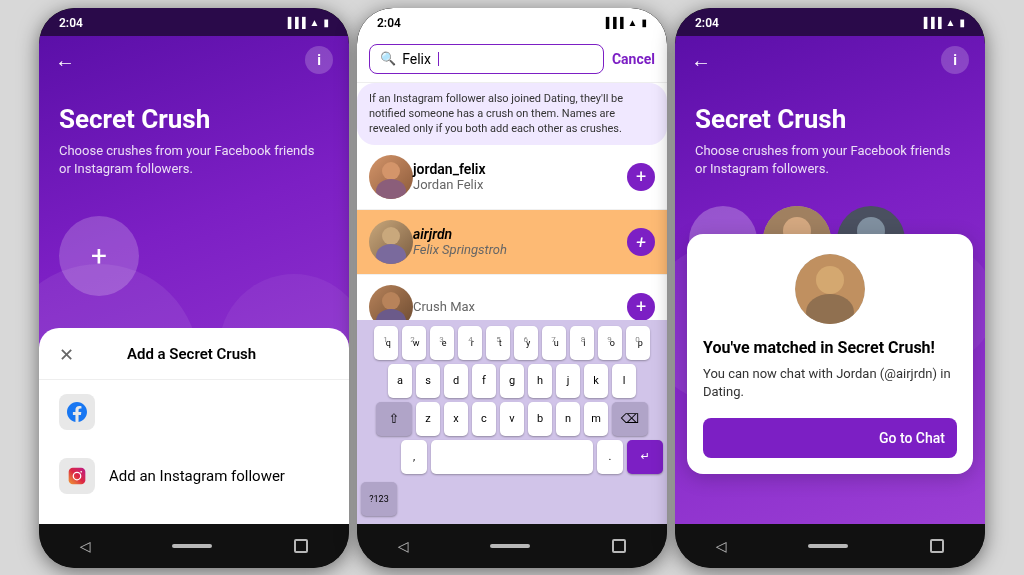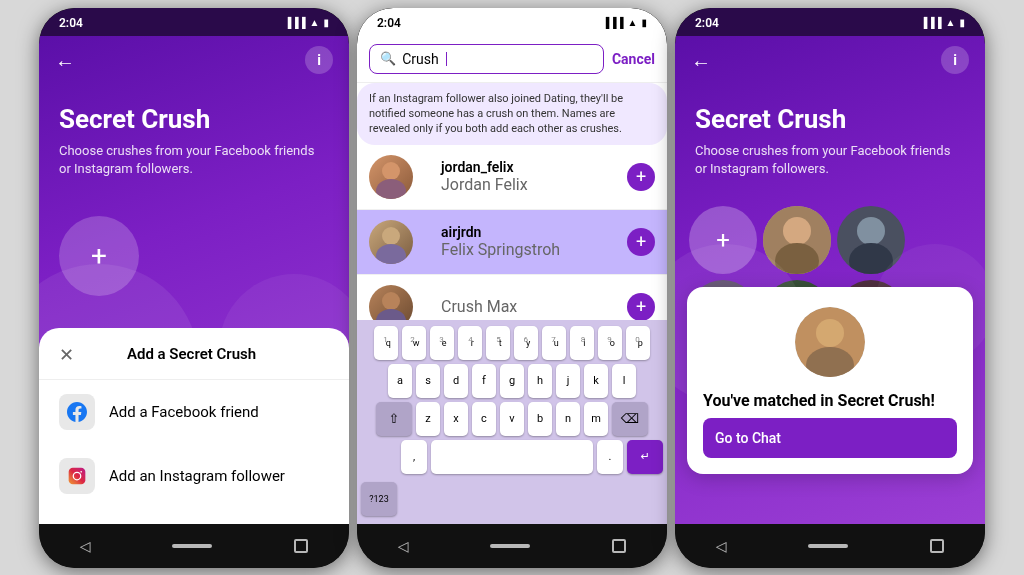--- a/index.html
+++ b/index.html
@@ -276,38 +276,38 @@
     }
 
     .search-results {
       flex: 1;
       overflow-y: auto;
     }
     .search-result-item {
       display: flex;
       align-items: center;
       padding: 10px 12px;
-      gap: 28px;
+      gap: 0;
       border-bottom: 1px solid #f0f0f0;
     }
     .result-avatar {
       width: 44px;
       height: 44px;
       border-radius: 50%;
       background: #ccc;
       overflow: hidden;
       flex-shrink: 0;
       display: flex;
       align-items: center;
       justify-content: center;
       font-size: 18px;
     }
     .result-info { flex: 1; }
     .result-username { font-size: 14px; font-weight: 600; color: #000; }
-    .result-fullname { font-size: 16px; color: #666; }
+    .result-fullname { font-size: 13px; color: #666; }
     .add-btn-circle {
       width: 28px;
       height: 28px;
       border-radius: 50%;
       background: #7c1fc4;
       color: #fff;
       display: flex;
       align-items: center;
       justify-content: center;
       font-size: 18px;
@@ -413,21 +413,21 @@
       cursor: pointer;
     }
     .btn-go-to-chat {
       flex: 1;
       padding: 12px;
       border-radius: 8px;
       background: #7c1fc4;
       color: #fff;
       font-size: 14px;
       font-weight: 500;
-      text-align: left;
+      text-align: right;
       cursor: pointer;
     }
 
     
     .av1 { background: linear-gradient(135deg, #d4956a, #8b5a3a); }
     .av2 { background: linear-gradient(135deg, #c9a87c, #7a5c40); }
     .av3 { background: linear-gradient(135deg, #b8835a, #6b4a30); }
     .av4 { background: linear-gradient(135deg, #d4b896, #9a7a60); }
 
     .phone-nav-bottom {
@@ -517,21 +517,20 @@
           <div class="bottom-sheet-header">
             <span class="close-icon-btn">✕</span>
             <span class="bottom-sheet-title">Add a Secret Crush</span>
           </div>
           <div class="bottom-sheet-item">
             <div class="bs-icon">
               <svg width="20" height="20" viewBox="0 0 24 24" fill="#1877f2">
                 <path d="M24 12.073c0-6.627-5.373-12-12-12s-12 5.373-12 12c0 5.99 4.388 10.954 10.125 11.854v-8.385H7.078v-3.47h3.047V9.43c0-3.007 1.792-4.669 4.533-4.669 1.312 0 2.686.235 2.686.235v2.953H15.83c-1.491 0-1.956.925-1.956 1.874v2.25h3.328l-.532 3.47h-2.796v8.385C19.612 23.027 24 18.062 24 12.073z"></path>
               </svg>
             </div>
-            <span class="bs-label">Add a Facebook friend</span>
           </div>
           <div class="bottom-sheet-item">
             <div class="bs-icon">
               <svg width="20" height="20" viewBox="0 0 24 24" fill="none">
                 <defs>
                   <linearGradient id="ig-grad" x1="0" y1="1" x2="1" y2="0">
                     <stop offset="0%" stop-color="#f09433"></stop>
                     <stop offset="25%" stop-color="#e6683c"></stop>
                     <stop offset="50%" stop-color="#dc2743"></stop>
                     <stop offset="75%" stop-color="#cc2366"></stop>
@@ -565,21 +564,21 @@
           <span style="color:#000">▲</span>
           <span style="color:#000">▮</span>
         </div>
       </div>
 
       <div class="app-content" style="display:flex;flex-direction:column;">
 
         <div class="search-bar-row">
           <div class="search-box">
             <span class="search-icon-sm">🔍</span>
-            <span class="search-input-display">Crush</span>
+            <span class="search-input-display">Felix</span>
             <span class="search-cursor"></span>
           </div>
           <span class="cancel-btn">Cancel</span>
         </div>
 
         <div class="info-banner">If an Instagram follower also joined Dating, they'll be notified someone has a crush on them. Names are revealed only if you both add each other as crushes.</div>
 
         <div class="search-results">
           <div class="search-result-item">
             <div class="result-avatar av1">
@@ -587,21 +586,21 @@
                   <circle cx="22" cy="16" r="9" fill="#d4956a"></circle>
                   <ellipse cx="22" cy="36" rx="15" ry="12" fill="#8b5e7a"></ellipse>
                 </svg>
             </div>
             <div class="result-info">
               <div class="result-username">jordan_felix</div>
               <div class="result-fullname">Jordan Felix</div>
             </div>
             <div class="add-btn-circle">+</div>
           </div>
-          <div class="search-result-item" style="background:#c4b5fd;">
+          <div class="search-result-item" style="background:#fdba74;font-style:italic;">
             <div class="result-avatar av2">
               <svg width="44" height="44" viewBox="0 0 44 44">
                   <circle cx="22" cy="16" r="9" fill="#c9a87c"></circle>
                   <ellipse cx="22" cy="36" rx="15" ry="12" fill="#7a6a9d"></ellipse>
                 </svg>
             </div>
             <div class="result-info">
               <div class="result-username">airjrdn</div>
               <div class="result-fullname">Felix Springstroh</div>
             </div>
@@ -759,20 +758,21 @@
             <div class="match-avatar-row">
               <div class="match-avatar">
                 <svg width="70" height="70" viewBox="0 0 70 70">
                     <rect width="70" height="70" rx="35" fill="#c09060"></rect>
                     <circle cx="35" cy="26" r="14" fill="#d4a870"></circle>
                     <ellipse cx="35" cy="58" rx="24" ry="18" fill="#907050"></ellipse>
                   </svg>
               </div>
             </div>
             <div class="match-title">You've matched in Secret Crush!</div>
+            <div class="match-desc">You can now chat with Jordan (@airjrdn) in Dating.</div>
             <div class="match-buttons">
               <div class="btn-go-to-chat">Go to Chat</div>
             </div>
           </div>
         </div>
       </div>
 
       <div class="phone-nav-bottom">
         <span class="nav-tri">◁</span>
         <div class="nav-pill"></div>

